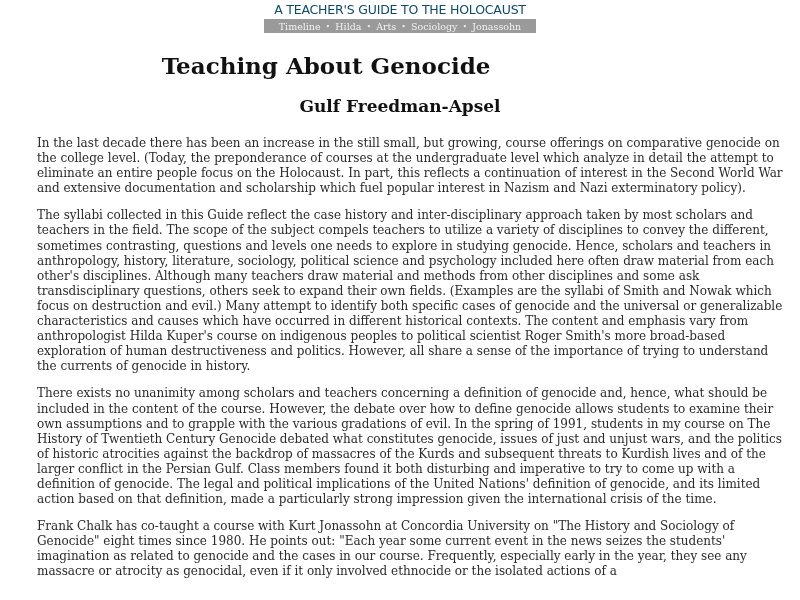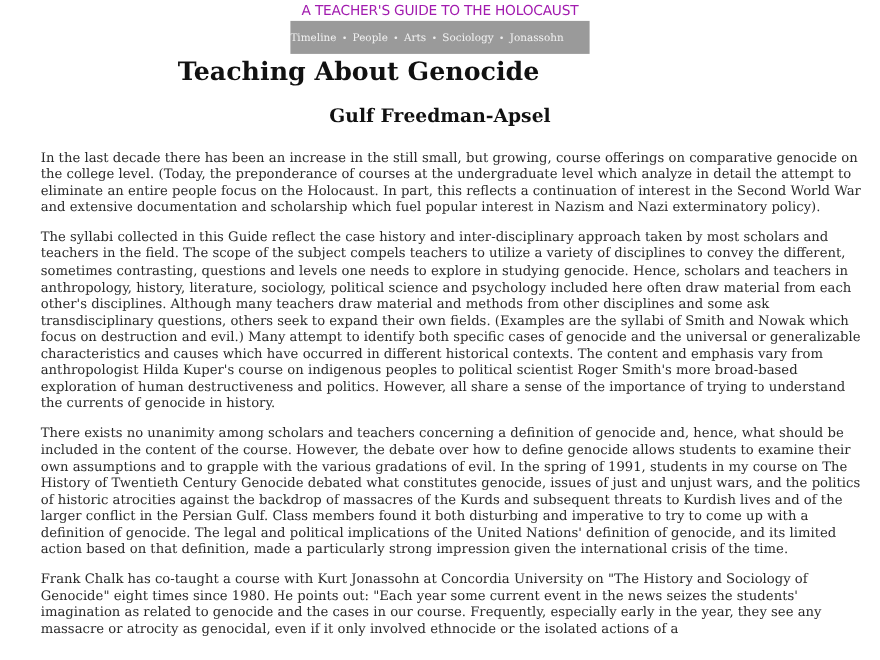--- a/index.html
+++ b/index.html
@@ -1,35 +1,35 @@
 <!DOCTYPE html>
 <html><head>
 <meta charset="utf-8">
 <style>
   html, body { margin: 0; padding: 0; background: #ffffff; }
   body { width: 800px; height: 600px; overflow: hidden; font-family: "DejaVu Serif", serif; color: #222; }
   .banner { position: absolute; left: 264px; top: 2px; width: 272px; }
-  .banner-title { font-family: "DejaVu Sans", sans-serif; font-size: 12.5px; color: #a21caf; letter-spacing: -0.2px; text-align: center; line-height: 16px; white-space: nowrap; }
-  .banner-nav { background: #9a9a9a; height: 30px; display: flex; align-items: center; gap: 0; margin-top: 1px; }
+  .banner-title { font-family: "DejaVu Sans", sans-serif; font-size: 12.5px; color: #0c4a6e; letter-spacing: -0.2px; text-align: center; line-height: 16px; white-space: nowrap; }
+  .banner-nav { background: #9a9a9a; height: 14px; display: flex; justify-content: center; align-items: center; gap: 0; margin-top: 1px; }
   .banner-nav a { font-family: "DejaVu Serif", serif; font-size: 9.5px; color: #f2f2f2; text-decoration: none; white-space: nowrap; }
   .banner-nav .sep { color: #eeeeee; font-size: 8px; padding: 0 5px; }
   h1 { position: absolute; top: 52px; left: 0; width: 652px; margin: 0; text-align: center; font-family: "DejaVu Serif", serif; font-weight: bold; font-size: 23px; color: #111; }
   h2 { position: absolute; top: 96px; left: 0; width: 800px; margin: 0; text-align: center; font-family: "DejaVu Serif", serif; font-weight: bold; font-size: 17px; color: #111; }
   .content { position: absolute; top: 136px; left: 37px; width: 750px; }
   .content p { margin: 0 0 12px 0; font-size: 12px; line-height: 15.1px; color: #2a2a2a; }
 </style>
 </head>
 <body>
 
 <div class="banner">
   <div class="banner-title">A TEACHER'S GUIDE TO THE HOLOCAUST</div>
   <div class="banner-nav">
     <a href="#">Timeline</a>
     <span class="sep">•</span>
-    <a href="#">People</a>
+    <a href="#">Hilda</a>
     <span class="sep">•</span>
     <a href="#">Arts</a>
     <span class="sep">•</span>
     <a href="#">Sociology</a>
     <span class="sep">•</span>
     <a href="#">Jonassohn</a>
   </div>
 </div>
 
 <h1>Teaching About Genocide</h1>

